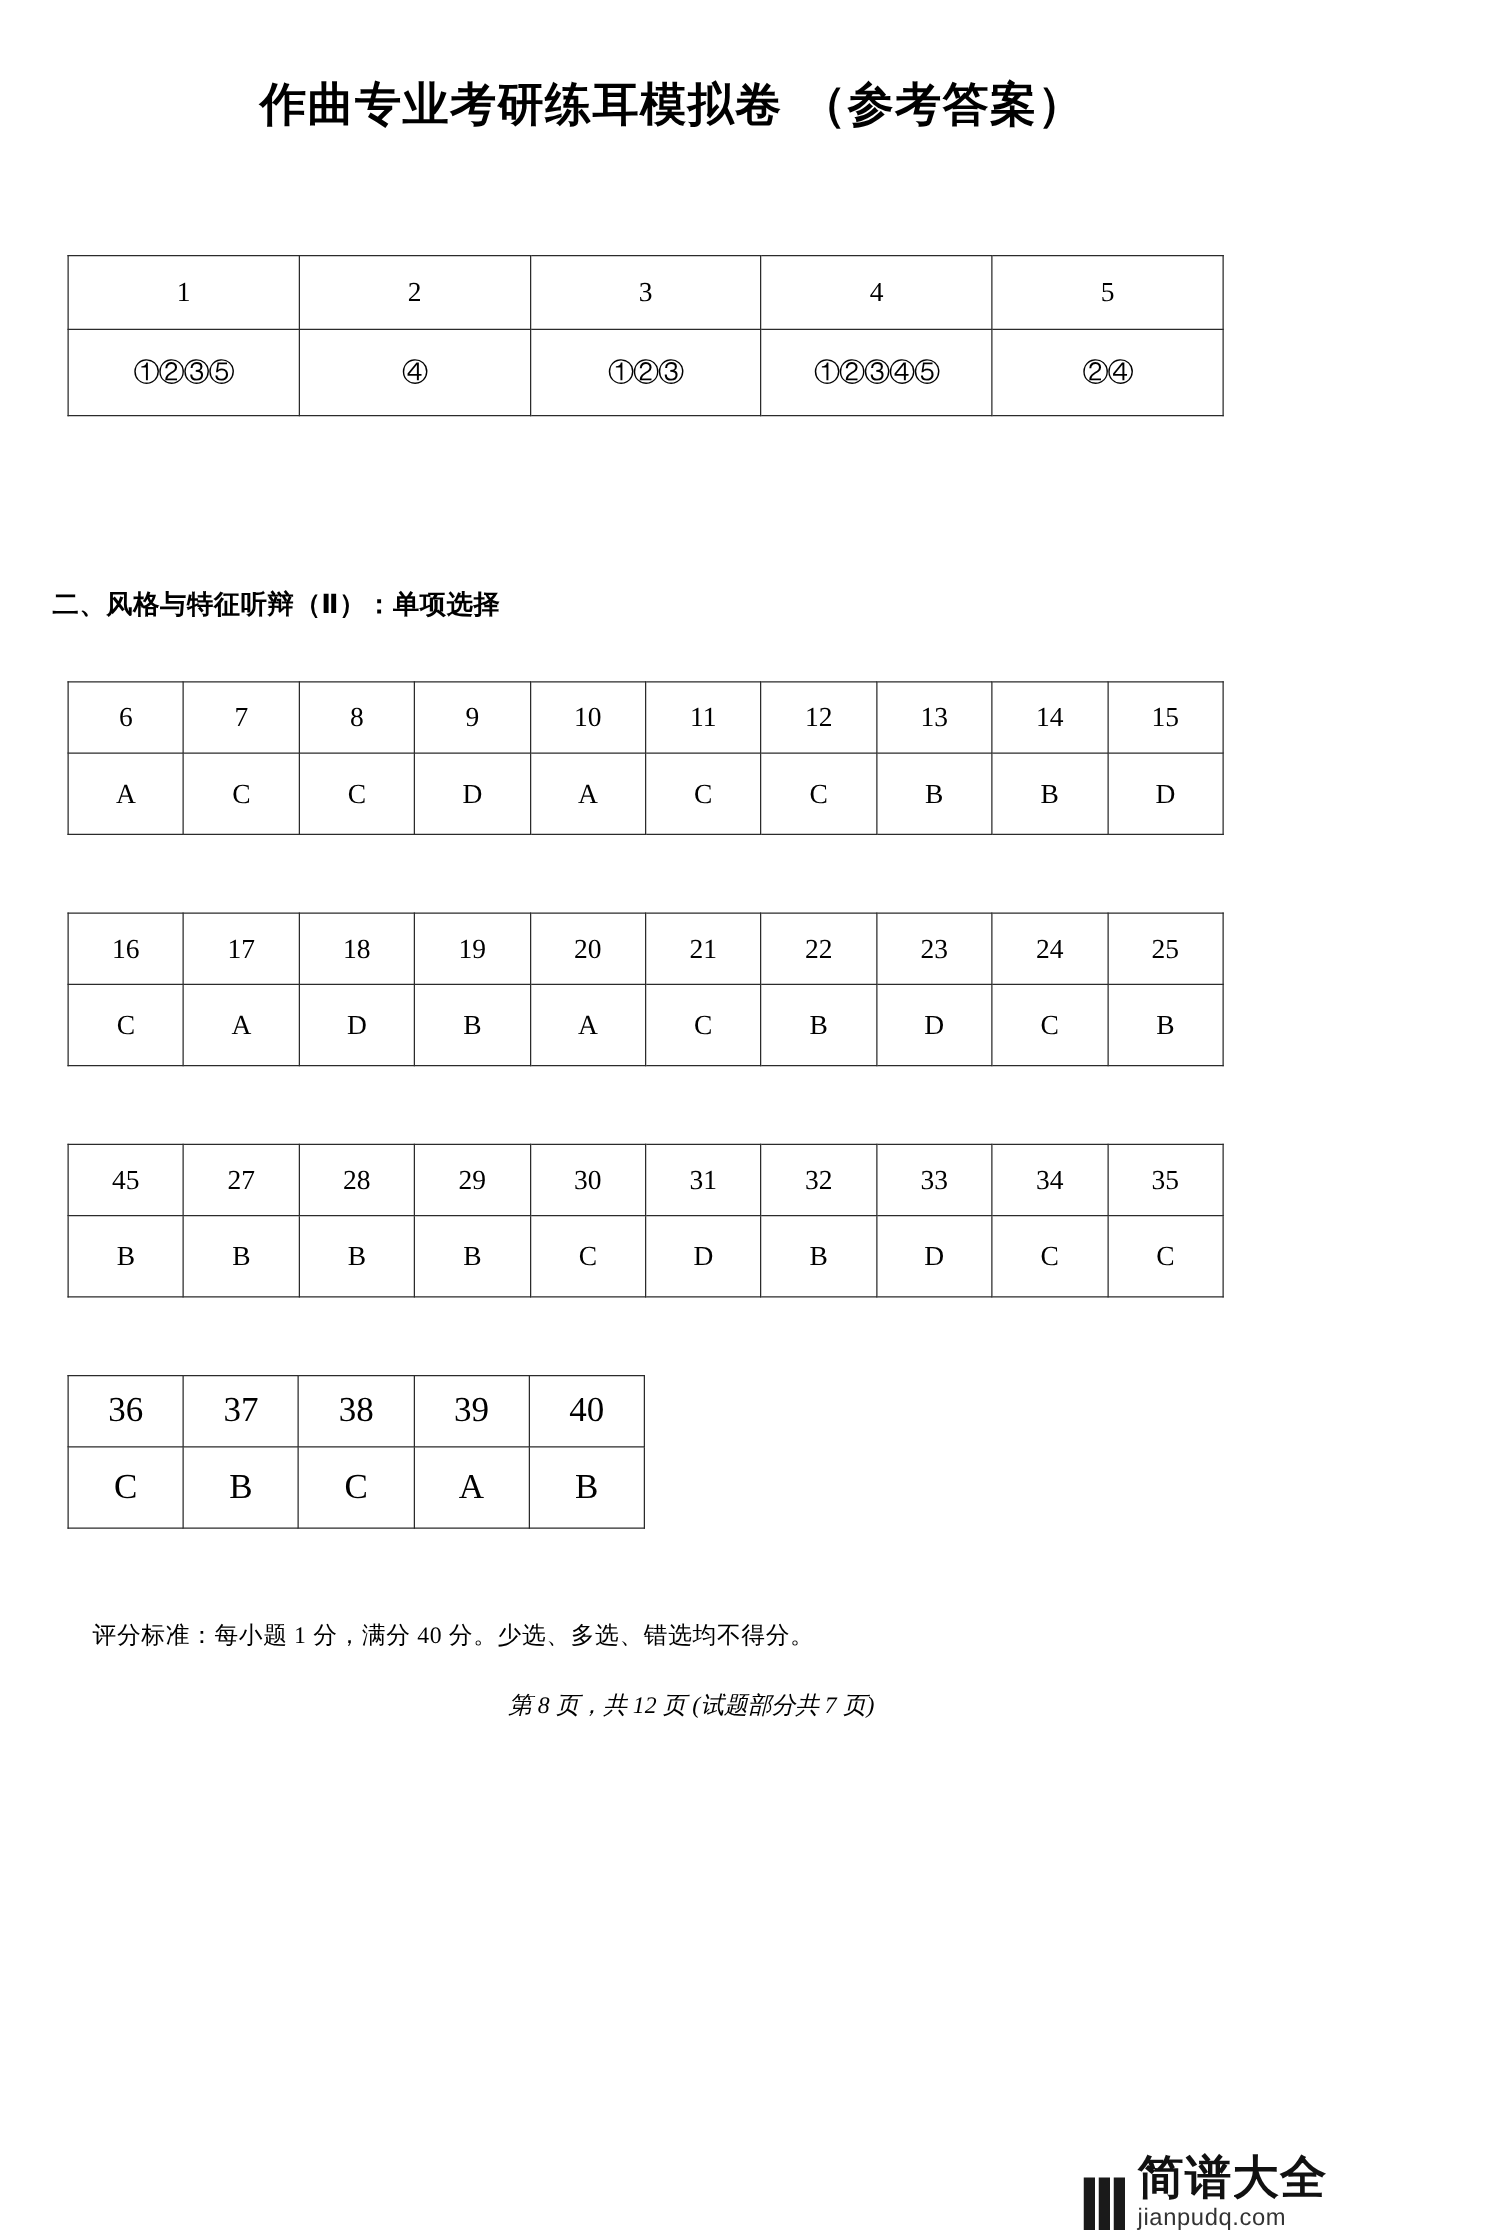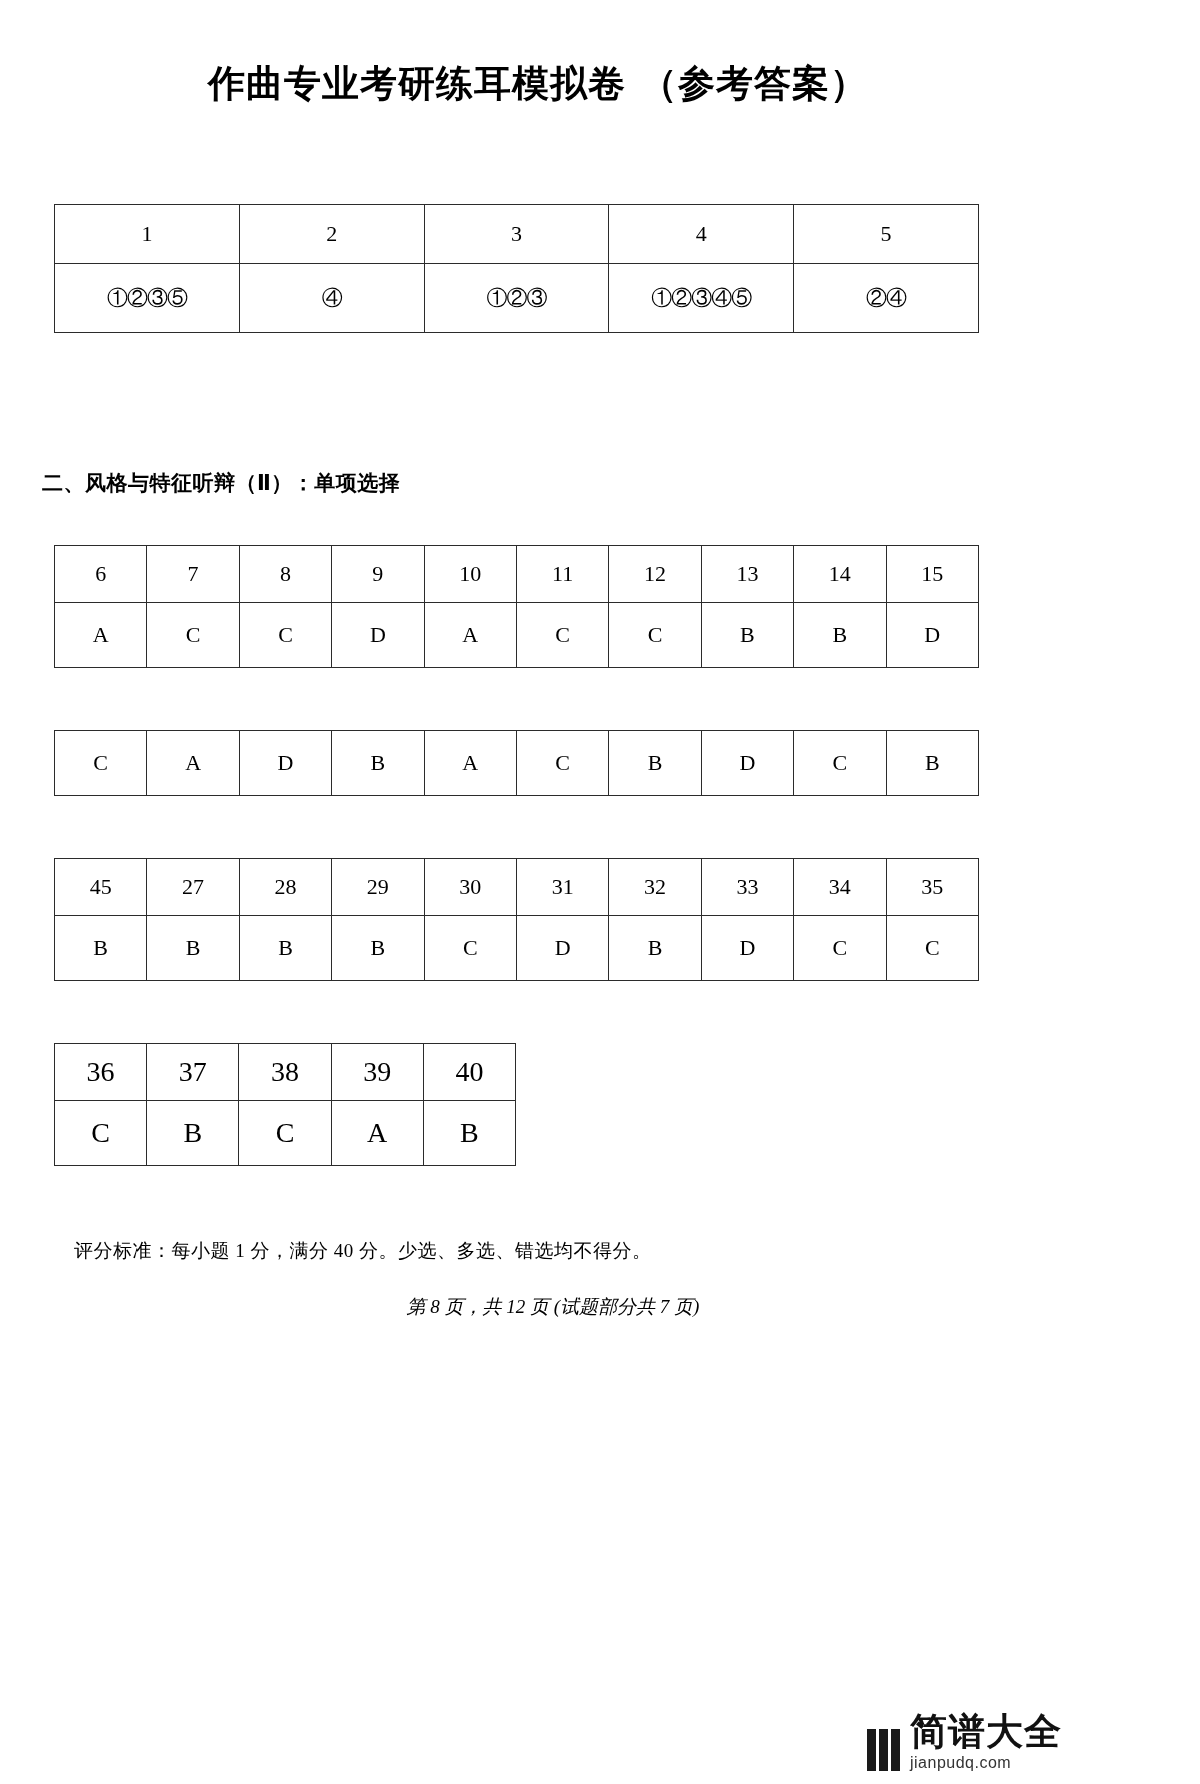--- a/index.html
+++ b/index.html
@@ -109,21 +109,21 @@
     font-family: "Liberation Serif", "DejaVu Serif", serif;
     margin-top: 30px;
     padding-left: 30px;
     font-style: italic;
   }
 
   
   .watermark {
     position: absolute;
     right: 14px;
-    bottom: 13px;
+    bottom: 0;
     display: flex;
     align-items: flex-end;
     gap: 10px;
   }
   .wm-keys {
     display: flex;
     align-items: flex-end;
     gap: 3px;
     height: 44px;
   }
@@ -142,21 +142,21 @@
   }
   .wm-cn {
     font-family: "DejaVu Sans", "Liberation Sans", sans-serif;
     font-weight: bold;
     font-size: 37px;
     color: #111111;
     letter-spacing: 1px;
   }
   .wm-url {
     font-family: "Liberation Sans", "DejaVu Sans", sans-serif;
-    font-size: 16px;
+    font-size: 19px;
     color: #333333;
     margin-top: 5px;
     letter-spacing: 0.5px;
   }
   .spacer-m  { height: 40px; }
   .spacer-l  { height: 58px; }
 </style>
 </head>
 <body>
 
@@ -223,20 +223,32 @@
         <td>B</td>
         <td>D</td>
       </tr>
     </tbody>
   </table>
 
   <div style="height:62px"></div>
 
   <table class="tbl-sec2">
     <tbody>
+      <tr>
+        <td>16</td>
+        <td>17</td>
+        <td>18</td>
+        <td>19</td>
+        <td>20</td>
+        <td>21</td>
+        <td>22</td>
+        <td>23</td>
+        <td>24</td>
+        <td>25</td>
+      </tr>
       <tr class="ans-row">
         <td>C</td>
         <td>A</td>
         <td>D</td>
         <td>B</td>
         <td>A</td>
         <td>C</td>
         <td>B</td>
         <td>D</td>
         <td>C</td>

